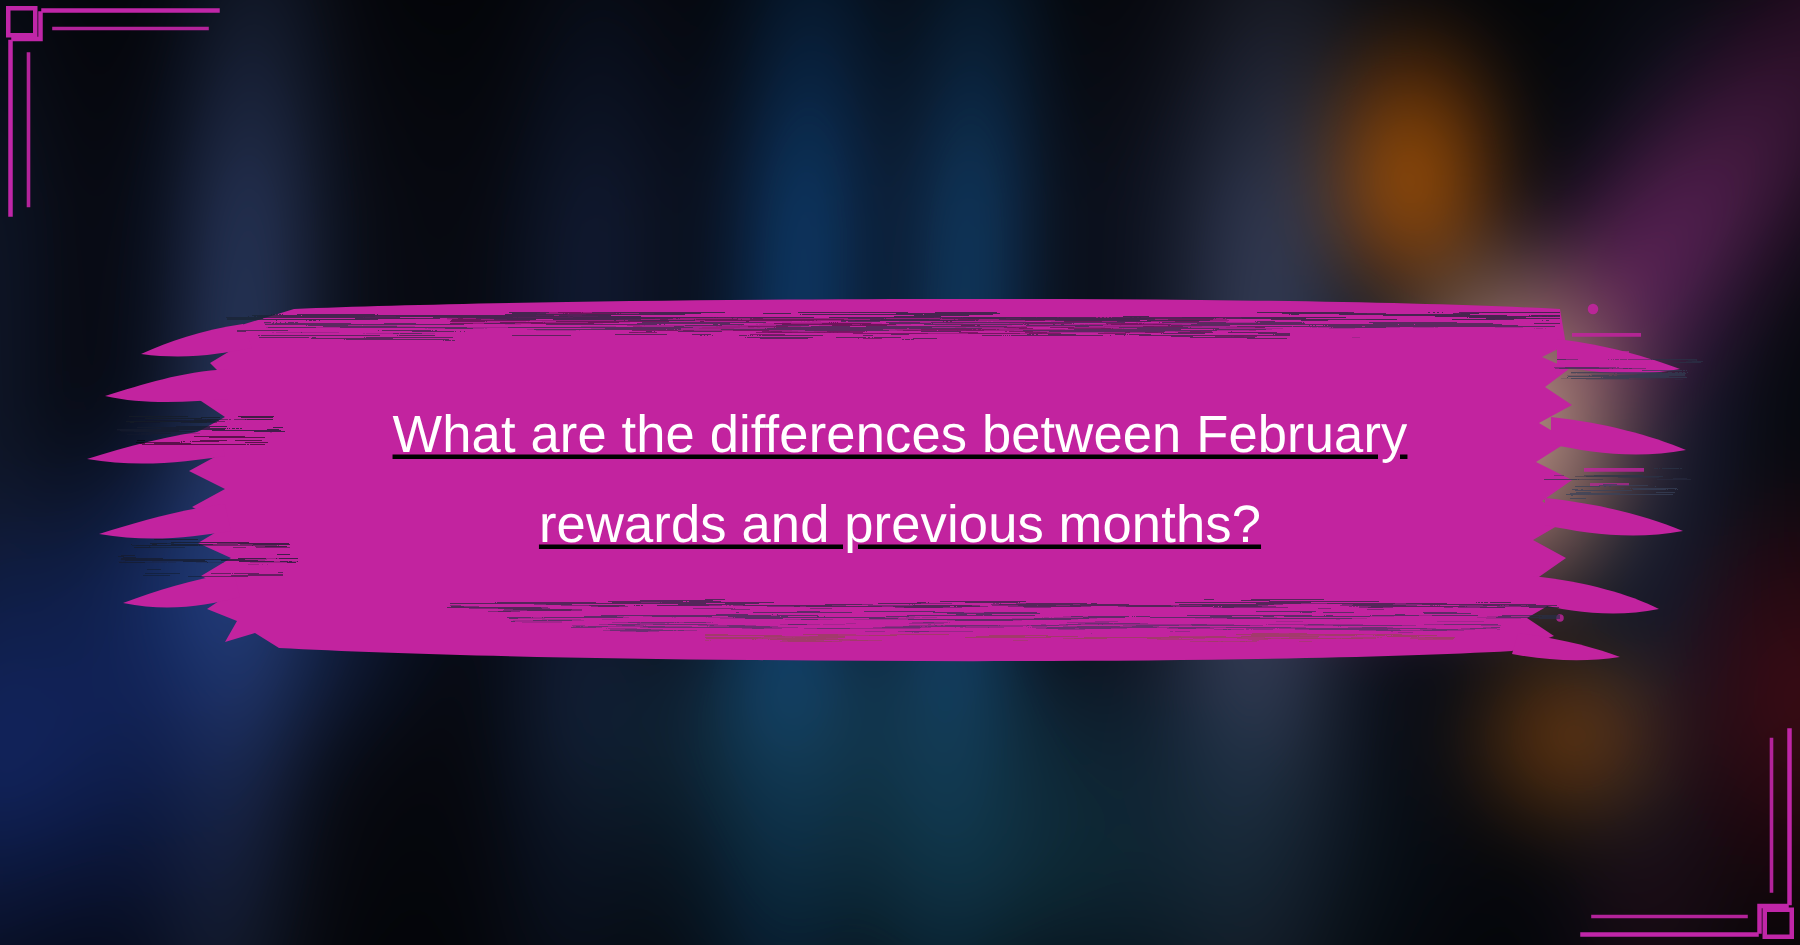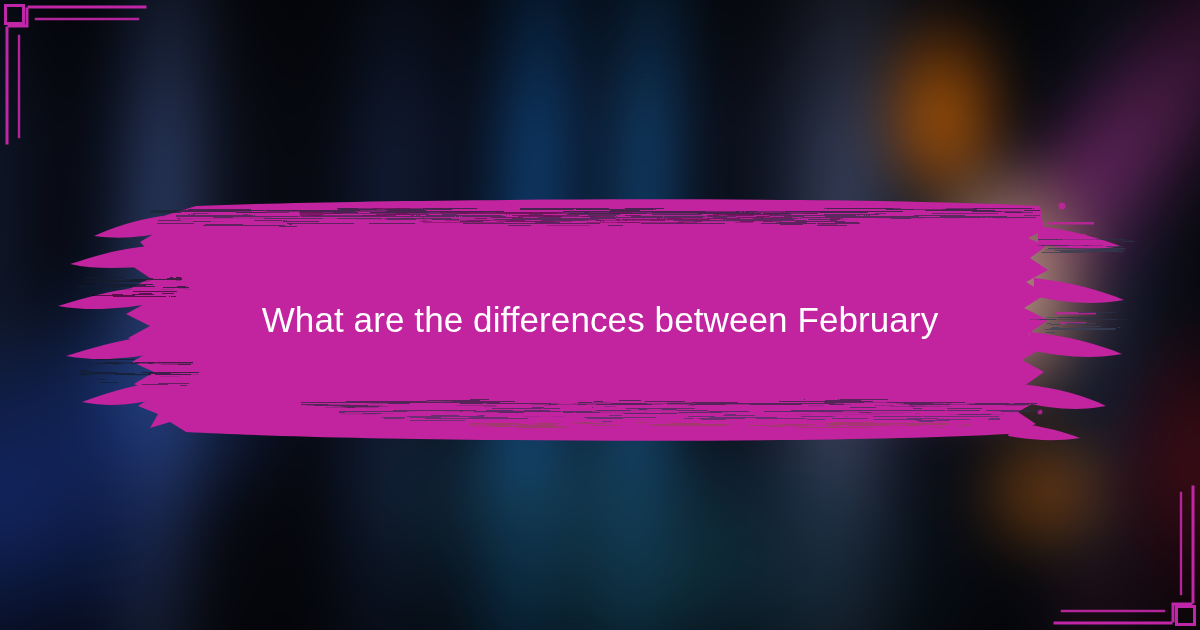--- a/index.html
+++ b/index.html
@@ -136,20 +136,21 @@
     left: 0;
     top: 186px;
     width: 1200px;
     height: 268px;
     display: flex;
     flex-direction: column;
     align-items: center;
     justify-content: center;
     gap: 4px;
     pointer-events: none;
+    text-decoration: underline;
   }
   .headline-line {
     color: #ffffff;
     font-size: 35px;
     line-height: 56px;
     font-weight: 400;
     letter-spacing: 0.1px;
     white-space: nowrap;
     text-align: center;
   }
@@ -283,15 +284,16 @@
           <rect x="1044" y="62" width="80" height="2.2" fill="#323c52"></rect>
           <rect x="1032" y="130" width="92" height="2.4" fill="#2c3648"></rect>
           <rect x="1048" y="140" width="70" height="2" fill="#38425a"></rect>
         </g>
       </g>
     </svg>
   </div>
 
   <div class="headline">
     <div class="headline-line">What are the differences between February</div>
+    <div class="headline-line">rewards and previous months?</div>
   </div>
 
 </div>
 
 </body></html>

